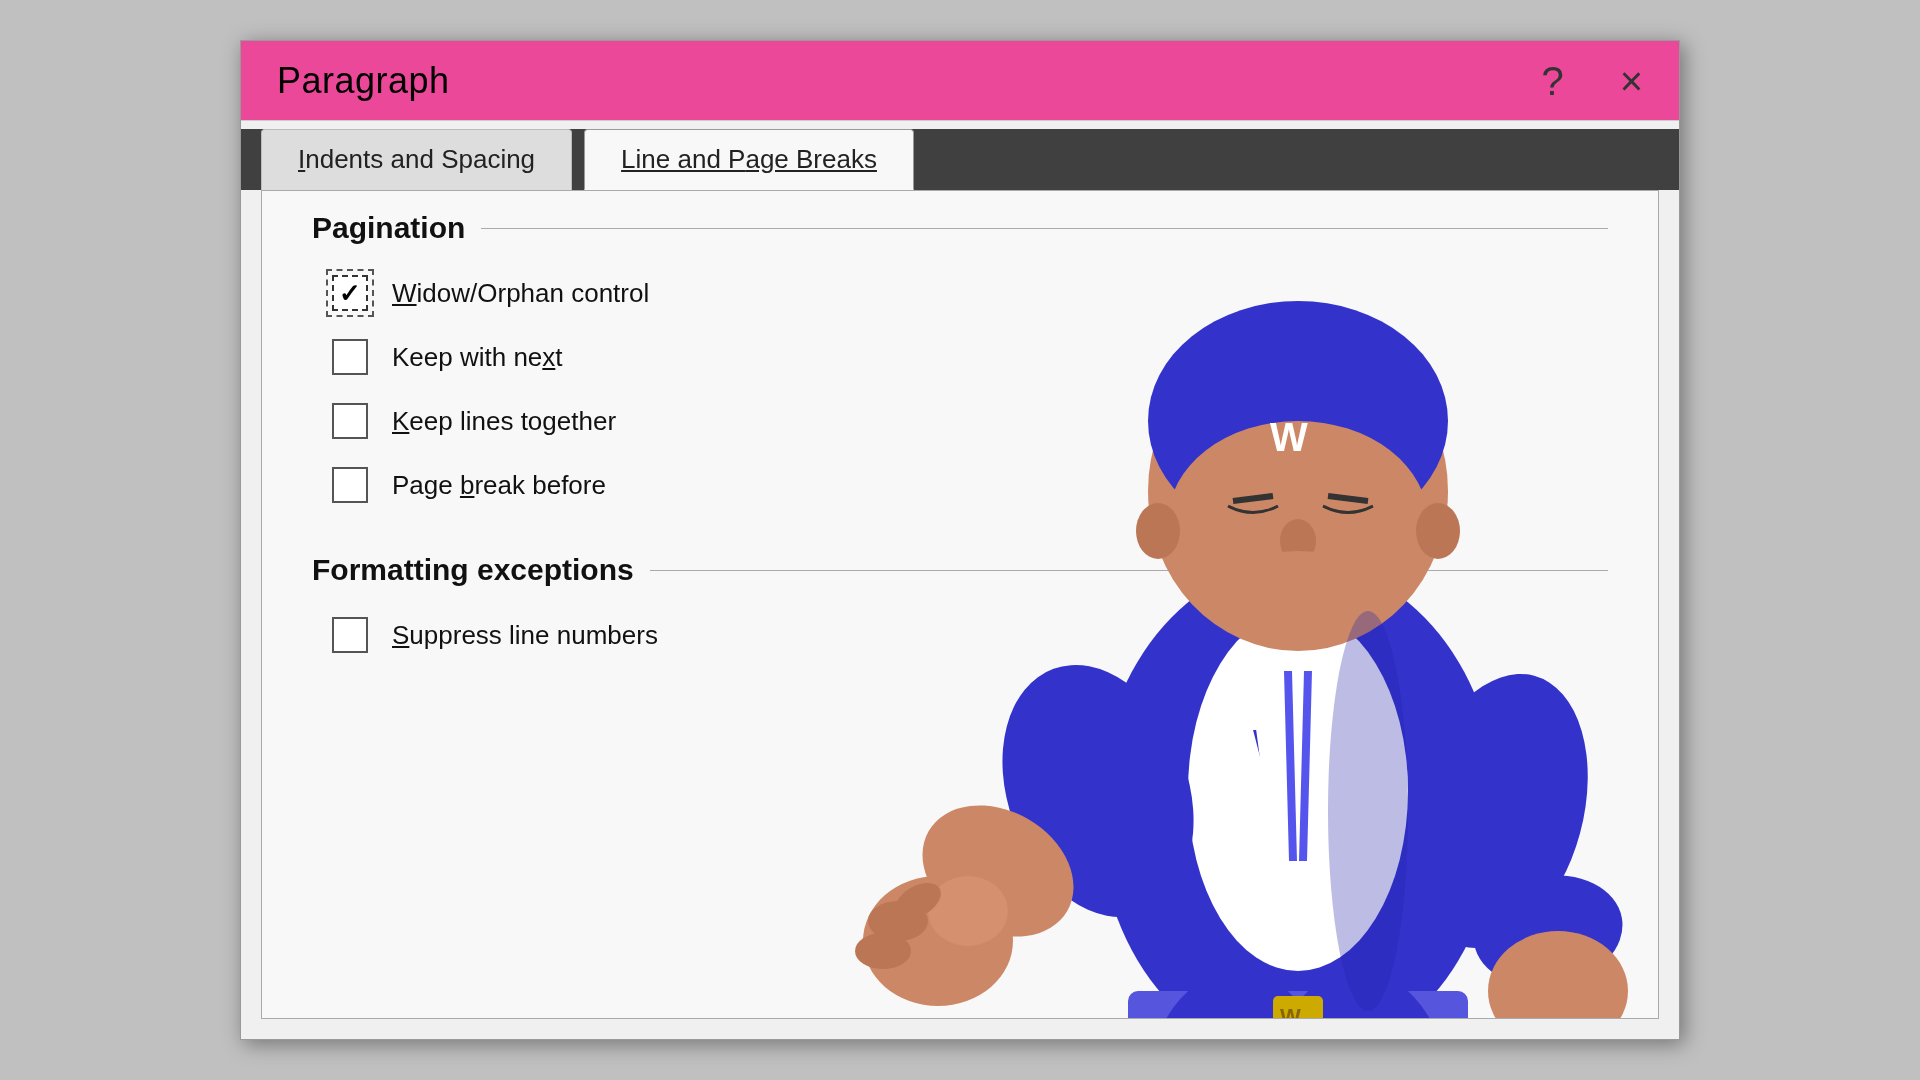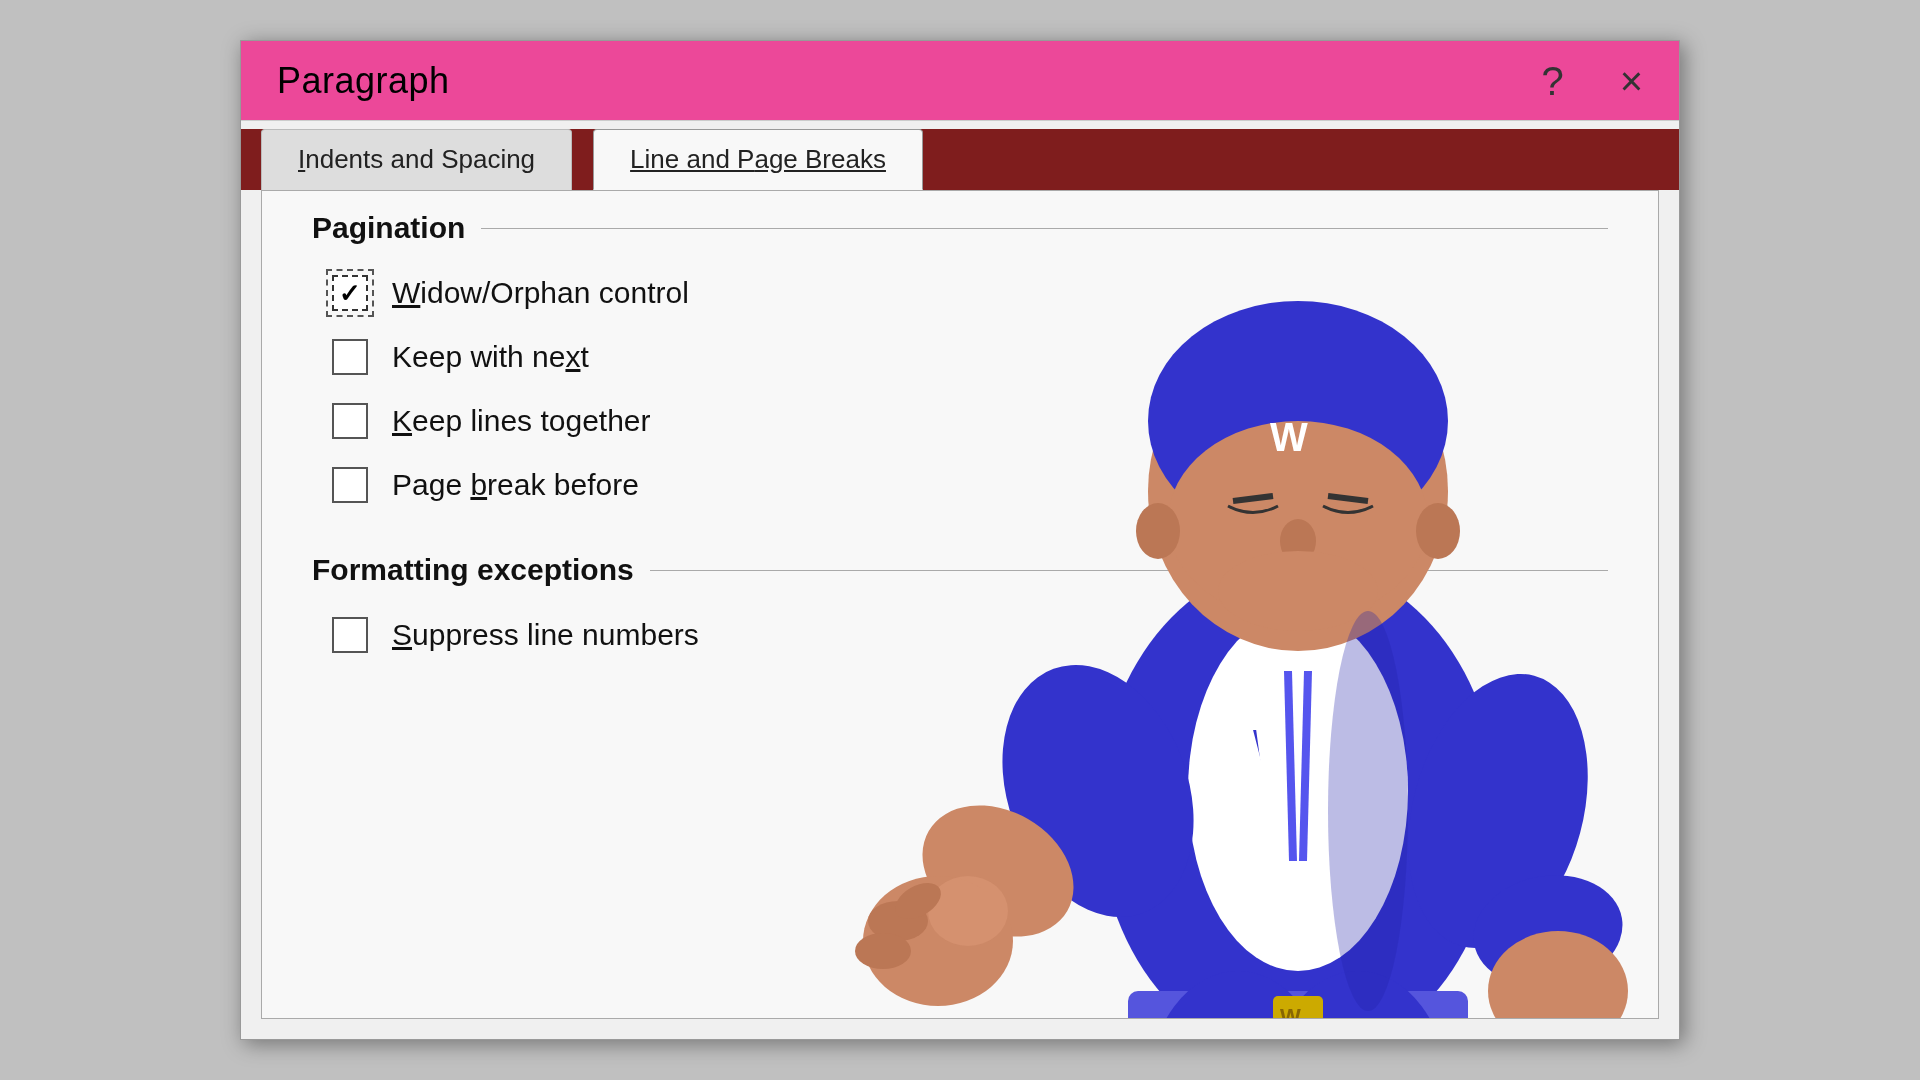--- a/index.html
+++ b/index.html
@@ -55,22 +55,22 @@
       cursor: pointer;
       background: none;
       border: none;
       line-height: 1;
       padding: 0 8px;
     }
 
     .tabs-row {
       display: flex;
       padding: 0 20px;
-      background: #7f1d1d;
-      gap: 17px;
+      background: #404040;
+      gap: 8px;
       margin-top: 8px;
     }
 
     .tab {
       padding: 14px 36px;
       font-size: 26px;
       cursor: pointer;
       border: 1px solid #bbb;
       background: #ddd;
       color: #222;
@@ -150,21 +150,21 @@
     }
 
     .checkbox.checked::after {
       content: '✓';
       font-size: 26px;
       color: #000;
       font-weight: bold;
     }
 
     .checkbox-label {
-      font-size: 30px;
+      font-size: 26px;
       color: #111;
     }
 
     .dotted-outline {
       outline: 2px dashed #555;
       outline-offset: 4px;
     }
 
     
     .hero-area {

